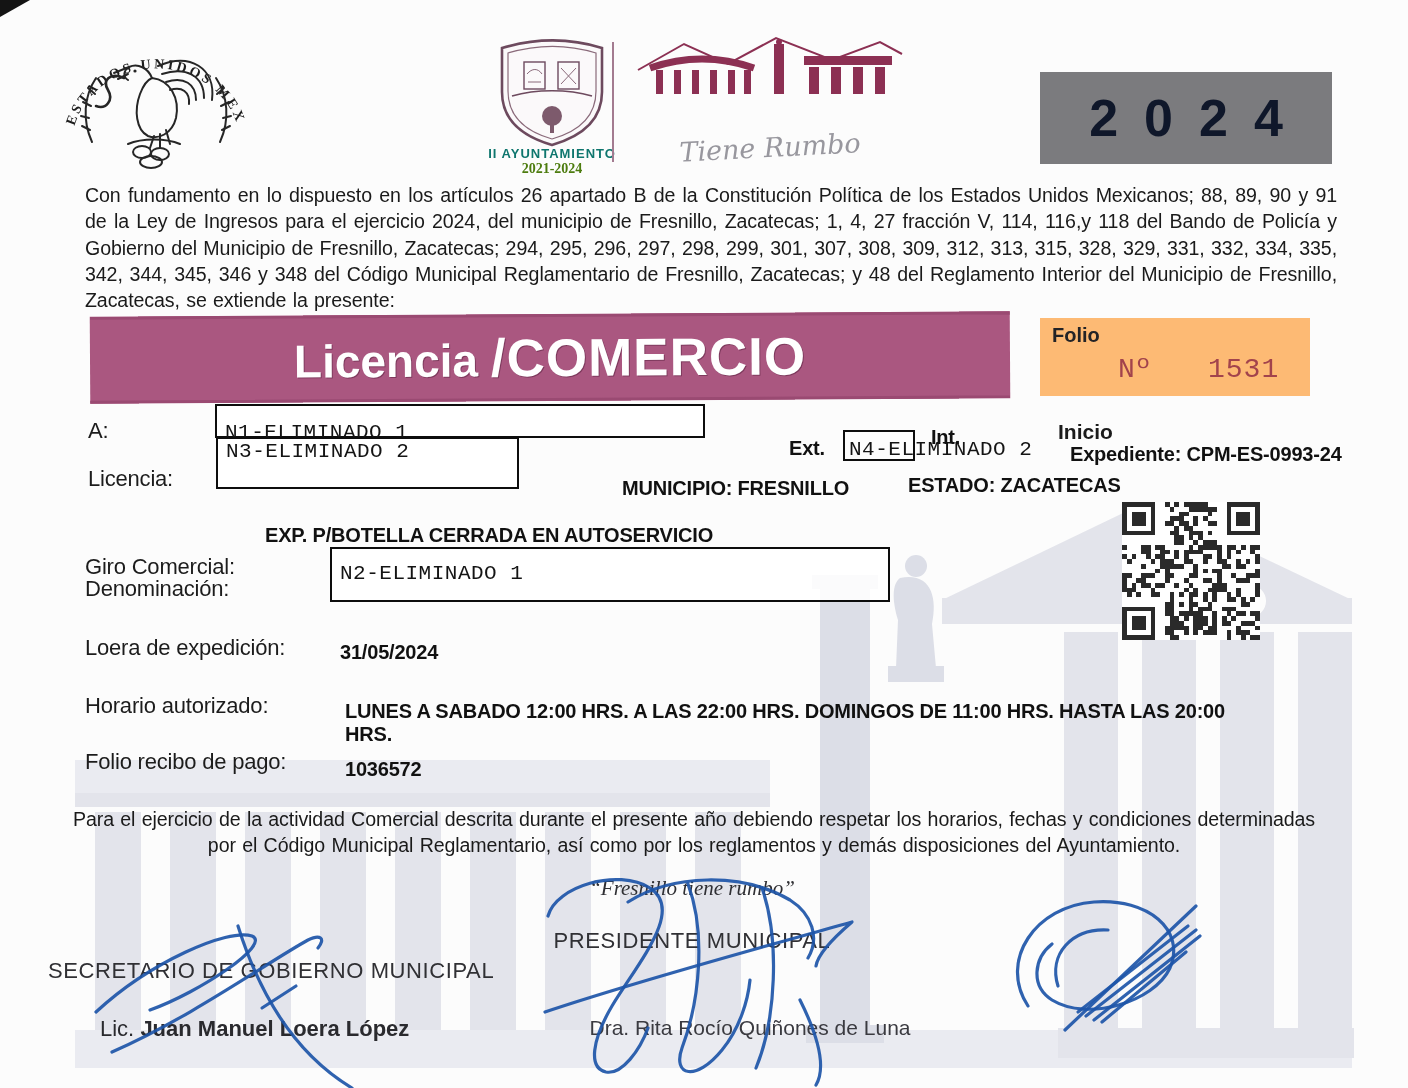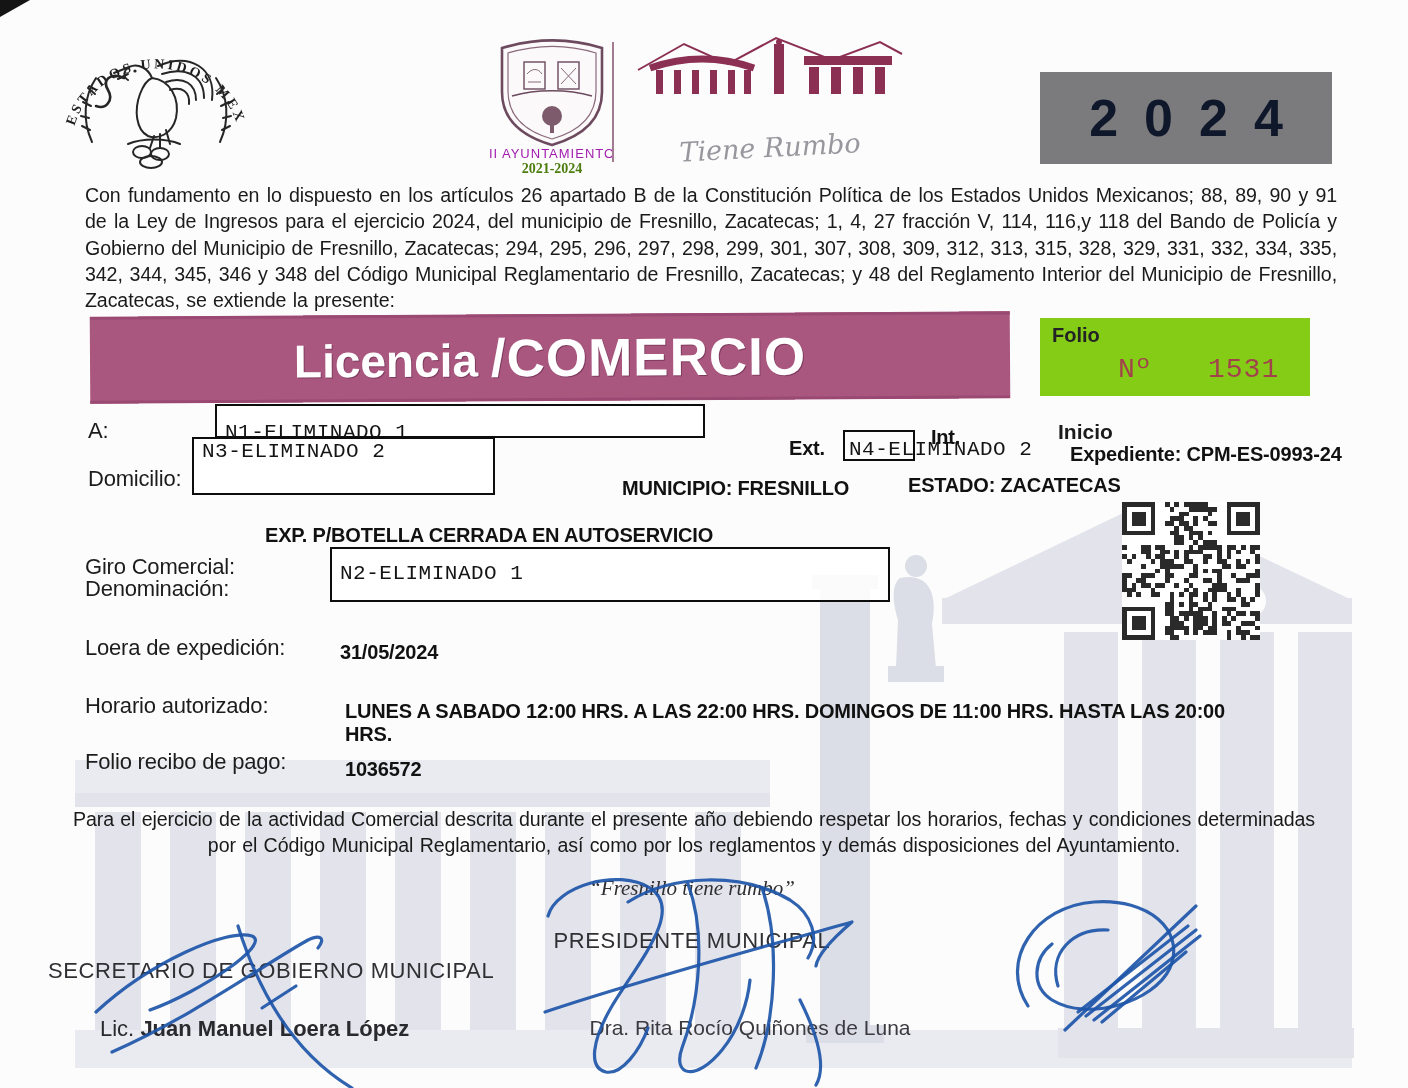--- a/index.html
+++ b/index.html
@@ -112,21 +112,21 @@
     <path d="M 14 19 C 44 10 73 10 102 19 L 102 57 C 102 86 79 99 58 105 C 37 99 14 86 14 57 Z" fill="none" stroke="#8a6a7a" stroke-width="1.2"></path>
     <rect x="30" y="28" width="21" height="27" fill="none" stroke="#6d4a5e" stroke-width="1.4"></rect>
     <rect x="64" y="28" width="21" height="27" fill="none" stroke="#6d4a5e" stroke-width="1.4"></rect>
     <path d="M 33 40 C 38 34 44 34 48 40 M 34 48 L 47 48" stroke="#8a6a7a" stroke-width="1" fill="none"></path>
     <path d="M 67 34 L 82 50 M 67 50 L 82 34" stroke="#8a6a7a" stroke-width="1" fill="none"></path>
     <path d="M 18 62 C 42 55 74 55 98 62" stroke="#6d4a5e" stroke-width="1.6" fill="none"></path>
     <circle cx="58" cy="82" r="10" fill="#7d5a6c"></circle>
     <rect x="56" y="90" width="4" height="9" fill="#7d5a6c"></rect>
   </svg>
   <div class="abs center-text" style="left:462px;top:146px;width:180px;">
-    <div style="font-size:13px;font-weight:400;letter-spacing:1px;color:#a21caf;">II AYUNTAMIENTO</div>
+    <div style="font-size:13px;font-weight:700;letter-spacing:1px;color:#0f766e;">II AYUNTAMIENTO</div>
     <div style="font-size:14px;font-family:'Liberation Serif',serif;font-weight:700;color:#4d7c0f;">2021-2024</div>
   </div>
 
   <div class="abs" style="left:612px;top:42px;width:2px;height:120px;background:#a37b90;"></div>
 
   <svg class="abs" style="left:636px;top:34px;" width="268" height="66" viewBox="0 0 268 66">
     <g fill="#8c3053" stroke="#8c3053">
       <path d="M 2 36 L 48 10 L 92 30 L 140 4 L 196 26 L 244 8 L 266 20" fill="none" stroke-width="2"></path>
       <path d="M 14 34 Q 66 16 118 34" fill="none" stroke-width="7"></path>
       <rect x="20" y="36" width="7" height="24" stroke="none"></rect>
@@ -152,35 +152,35 @@
 
   <div class="abs legal" style="left:85px;top:182px;width:1252px;">Con fundamento en lo dispuesto en los artículos 26 apartado B de la Constitución Política de los Estados Unidos Mexicanos; 88, 89, 90 y 91 de la Ley de Ingresos para el ejercicio 2024, del municipio de Fresnillo, Zacatecas; 1, 4, 27 fracción V, 114, 116,y 118 del Bando de Policía y Gobierno del Municipio de Fresnillo, Zacatecas; 294, 295, 296, 297, 298, 299, 301, 307, 308, 309, 312, 313, 315, 328, 329, 331, 332, 334, 335, 342, 344, 345, 346 y 348 del Código Municipal Reglamentario de Fresnillo, Zacatecas; y 48 del Reglamento Interior del Municipio de Fresnillo, Zacatecas, se extiende la presente:</div>
 
   <div class="abs" style="left:90px;top:314px;width:920px;height:87px;background:#aa5780;transform:rotate(-0.35deg);
               box-shadow:inset 0 3px 0 #9a4a72, inset 0 -3px 0 #9a4a72;display:flex;align-items:center;justify-content:center;">
     <span style="color:#fff;white-space:nowrap;text-shadow:1px 1px 0 #7e3a5d;">
       <span style="font-size:46px;font-weight:700;">Licencia </span><span style="font-size:53px;font-weight:800;letter-spacing:1px;">/COMERCIO</span>
     </span>
   </div>
 
-  <div class="abs" style="left:1040px;top:318px;width:270px;height:78px;background:#84cc16;">
+  <div class="abs" style="left:1040px;top:318px;width:270px;height:78px;background:#fdba74;">
     <div style="position:absolute;left:12px;top:6px;font-size:20px;font-weight:700;color:#232326;">Folio</div>
     <div class="abs" style="left:78px;top:36px;font-family:'Liberation Mono','DejaVu Sans Mono',monospace;font-size:28px;color:#a2434c;">Nº</div>
     <div class="abs" style="left:168px;top:36px;font-family:'Liberation Mono','DejaVu Sans Mono',monospace;font-size:28px;color:#a2434c;letter-spacing:1px;">1531</div>
   </div>
 
   <div class="abs lbl" style="left:88px;top:418px;">A:</div>
   <div class="abs fieldbox" style="left:215px;top:404px;width:490px;height:31px;padding:15px 8px;">
     <span class="mono">N1-ELIMINADO 1</span>
   </div>
 
-  <div class="abs fieldbox" style="left:192px;top:437px;width:303px;height:58px;padding:1px 8px;">
+  <div class="abs fieldbox" style="left:216px;top:437px;width:303px;height:52px;padding:1px 8px;">
     <span class="mono">N3-ELIMINADO 2</span>
   </div>
-  <div class="abs lbl" style="left:88px;top:466px;">Domicilio:</div>
+  <div class="abs lbl" style="left:88px;top:466px;">Licencia:</div>
 
   <div class="abs bval" style="left:789px;top:437px;">Ext.</div>
   <div class="abs mono" style="left:849px;top:438px;">N4-ELIMINADO 2</div>
   <div class="abs" style="left:843px;top:430px;width:72px;height:31px;border:2px solid #0d0d0d;"></div>
   <div class="abs bval" style="left:931px;top:426px;">Int.</div>
   <div class="abs" style="left:1058px;top:420px;font-size:21px;font-weight:700;">Inicio</div>
   <div class="abs bval" style="left:1070px;top:443px;">Expediente: CPM-ES-0993-24</div>
 
   <div class="abs bval" style="left:622px;top:477px;">MUNICIPIO: FRESNILLO</div>
   <div class="abs bval" style="left:908px;top:474px;">ESTADO: ZACATECAS</div>

